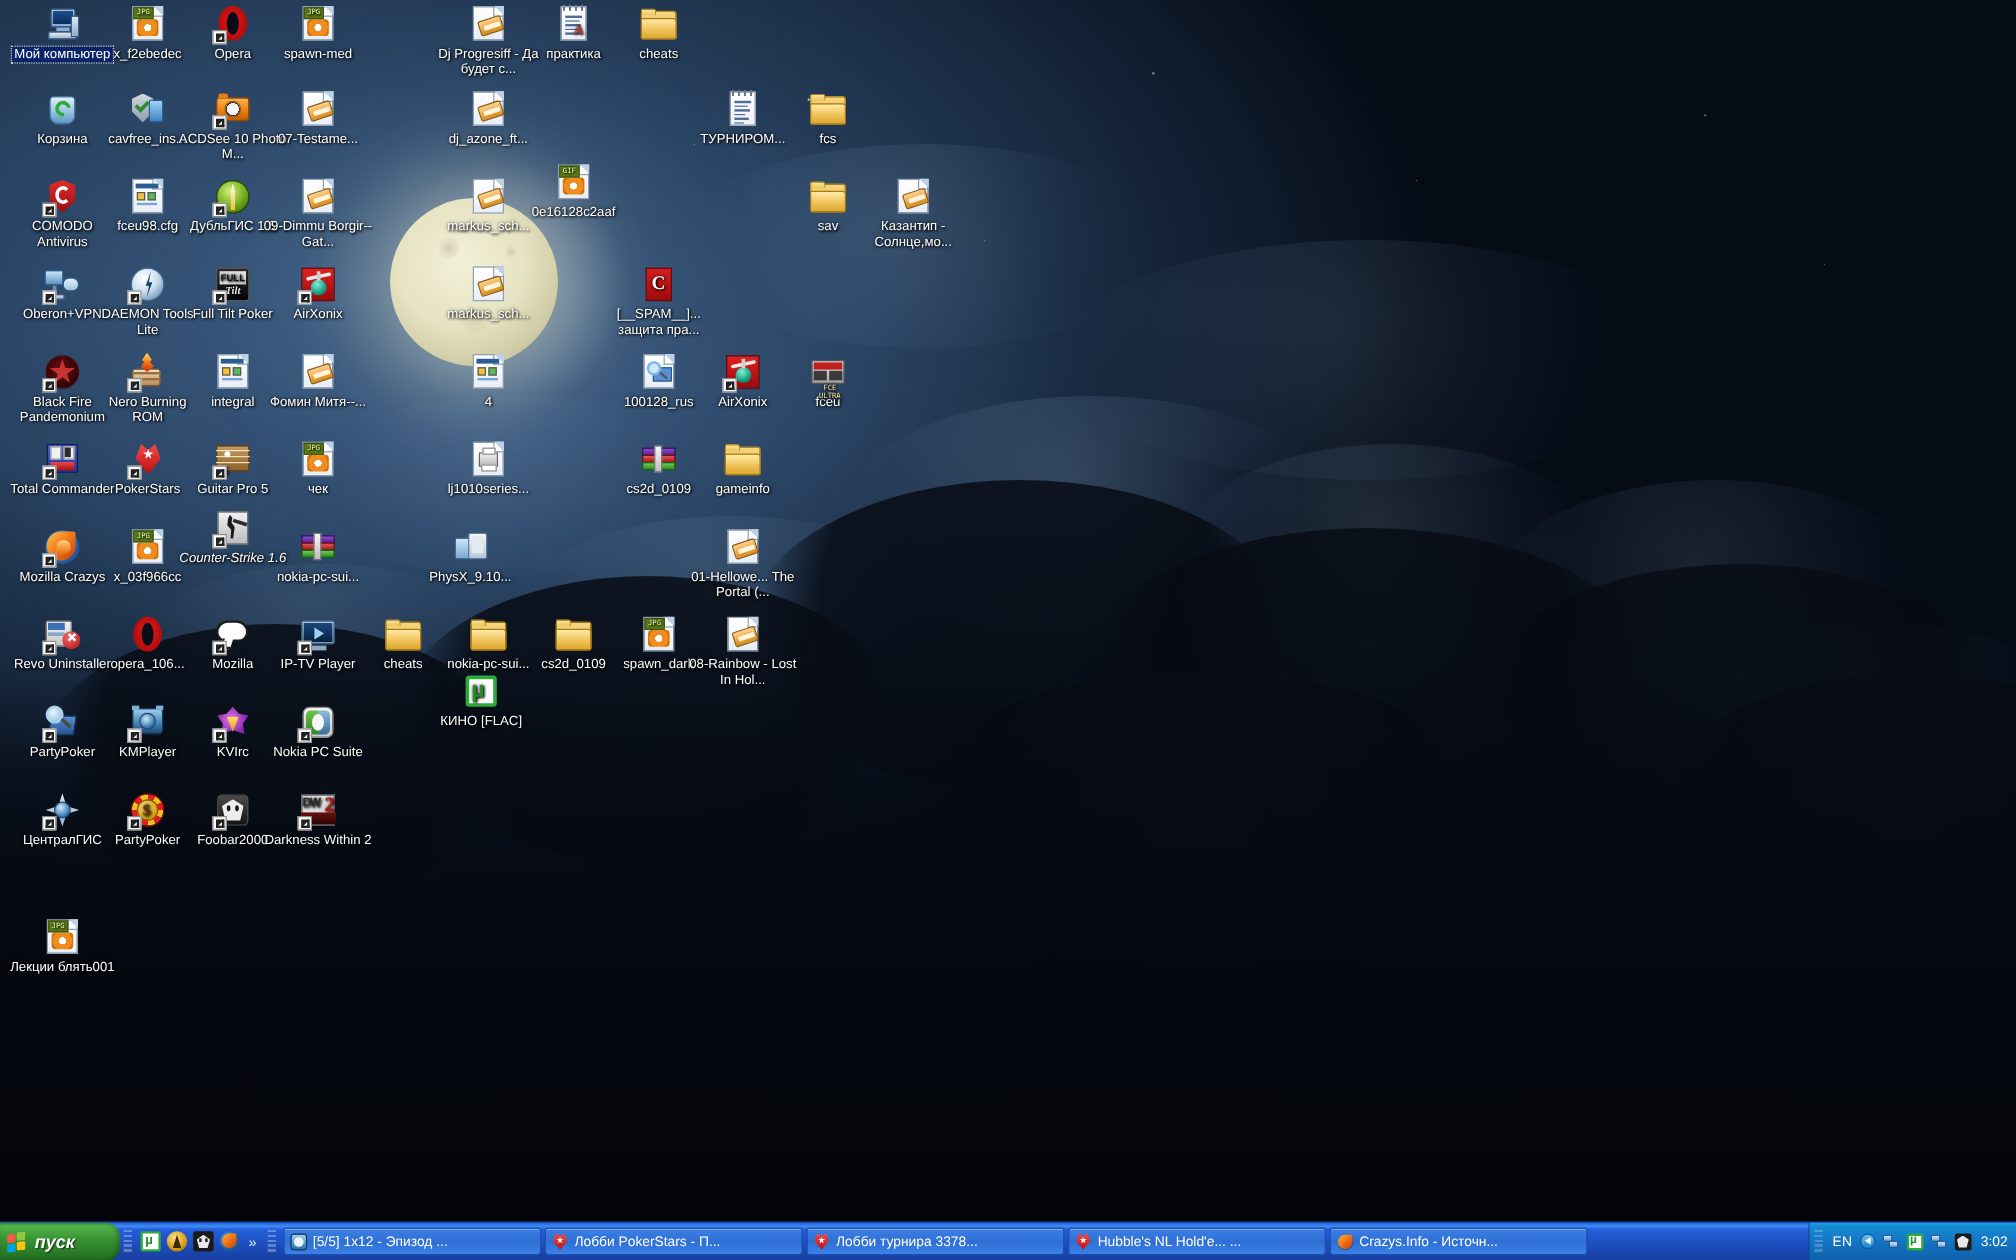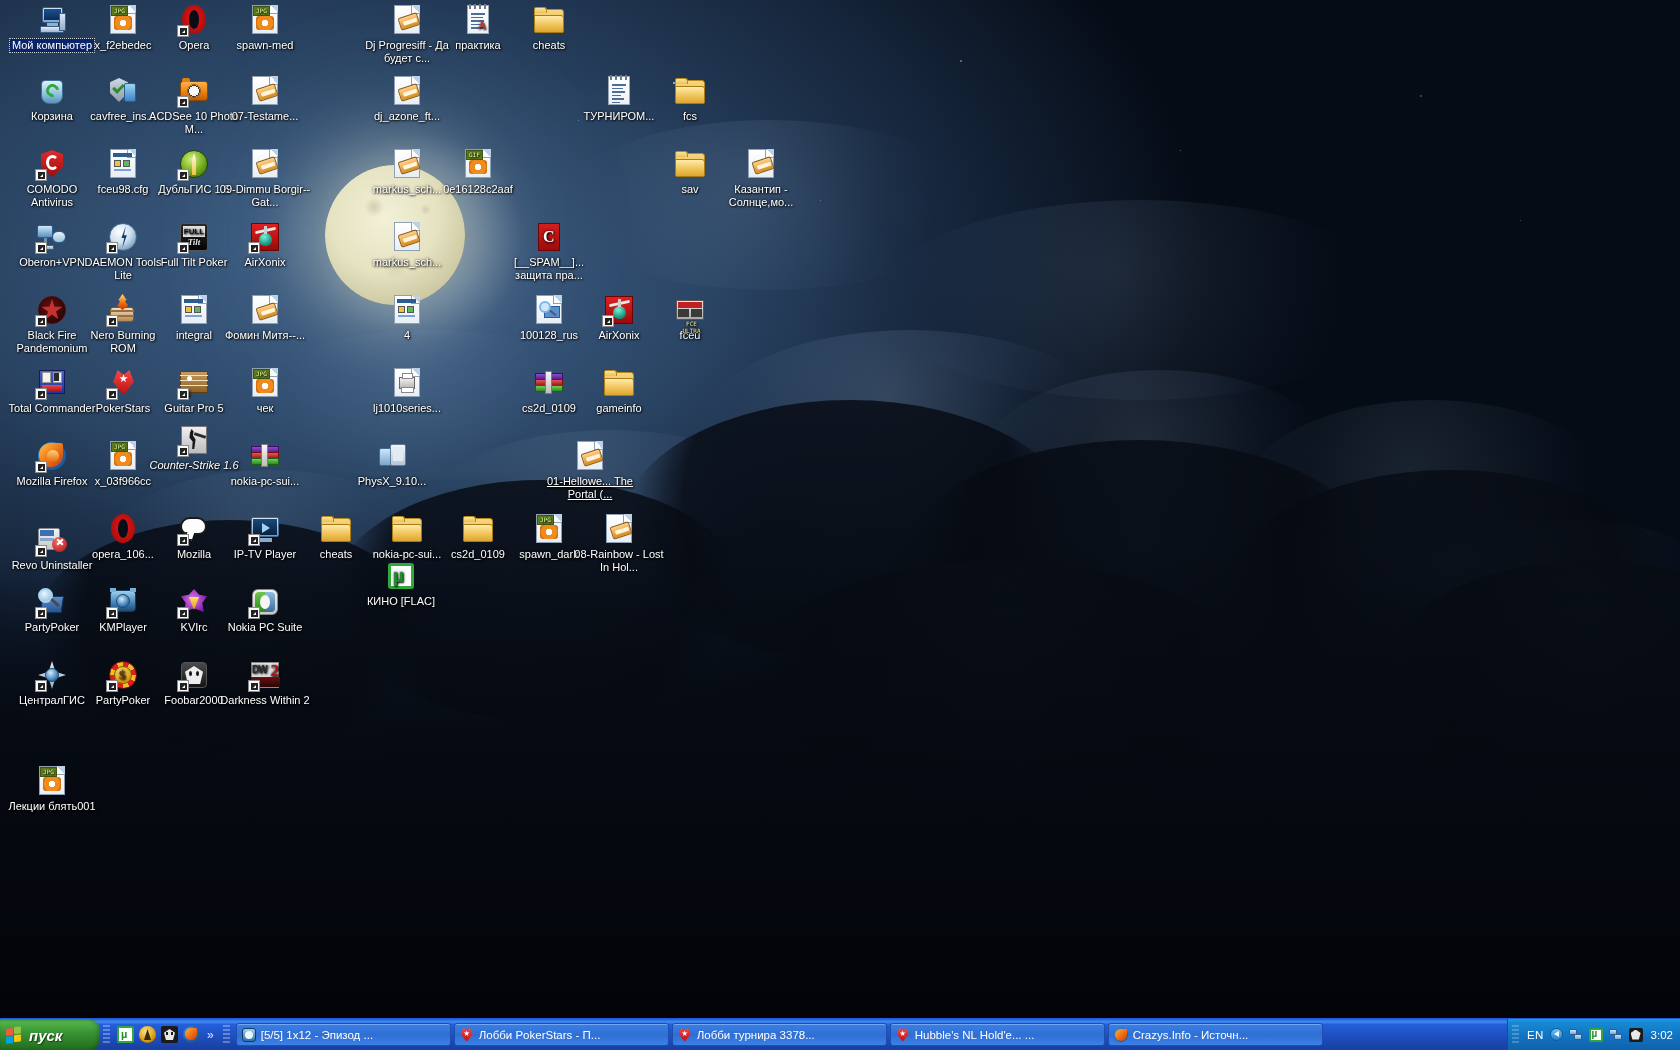--- a/index.html
+++ b/index.html
@@ -419,21 +419,21 @@
     <div class="dicon" style="left: 361px; top: 148px;">
       <span class="glyph">
         <span class="ic-doc">
           <span class="page"></span>
           <span class="fold"></span>
           <span class="music"></span>
         </span>
       </span>
       <span class="lbl">markus_sch...</span>
     </div>
-    <div class="dicon" style="left: 432px; top: 148px;">
+    <div class="dicon" style="left: 432px; top: 136px;">
       <span class="glyph">
         <span class="ic-doc">
           <span class="page"></span>
           <span class="fold"></span>
           <span class="cd"></span>
           <span class="tag">GIF</span>
         </span>
       </span>
       <span class="lbl">0e16128c2aaf</span>
     </div>
@@ -703,21 +703,21 @@
     <div class="dicon" style="left: 6px; top: 440px;">
       <span class="glyph">
         <span style="position:absolute;left:2px;top:2px;width:28px;height:28px;border-radius:50%;background:radial-gradient(circle at 38% 38%,#6fb6ef,#2166b0 58%,#123a6b);"></span>
          <span style="position:absolute;left:3px;top:3px;width:24px;height:24px;border-radius:55% 10% 55% 55%;background:linear-gradient(135deg,#ffc44a,#f07a1a 48%,#c23c08);"></span>
          <span style="position:absolute;left:11px;top:10px;width:12px;height:12px;border-radius:50% 50% 50% 10%;background:linear-gradient(#ffd37a,#e86a10);"></span>
         <span class="sc">
           <i></i>
           <b></b>
         </span>
       </span>
-      <span class="lbl">Mozilla Firefox</span>
+      <span class="lbl">Mozilla Crazys</span>
     </div>
     <div class="dicon" style="left: 77px; top: 440px;">
       <span class="glyph">
         <span class="ic-doc">
           <span class="page"></span>
           <span class="fold"></span>
           <span class="cd"></span>
           <span class="tag">JPG</span>
         </span>
       </span>
@@ -745,31 +745,31 @@
       <span class="lbl">nokia-pc-sui...</span>
     </div>
     <div class="dicon" style="left: 346px; top: 440px;">
       <span class="glyph">
         <span style="position:absolute;left:3px;top:8px;width:16px;height:18px;background:linear-gradient(#cfe6fb,#7aa8cc);border:1px solid #3f6c95;border-radius:2px;"></span>
          <span style="position:absolute;left:14px;top:4px;width:16px;height:22px;background:linear-gradient(#f2f6fa,#b6c6d6);border:1px solid #5d7d9c;border-radius:2px;"></span>
          <span style="position:absolute;left:17px;top:7px;width:10px;height:14px;background:#e2eaf2;"></span>
       </span>
       <span class="lbl">PhysX_9.10...</span>
     </div>
-    <div class="dicon" style="left: 544px; top: 440px; text-decoration: underline;">
+    <div class="dicon" style="left: 573px; top: 440px;">
       <span class="glyph">
         <span class="ic-doc">
           <span class="page"></span>
           <span class="fold"></span>
           <span class="music"></span>
         </span>
       </span>
       <span class="lbl">01-Hellowe... The Portal (...</span>
     </div>
-    <div class="dicon" style="left: 6px; top: 524px;">
+    <div class="dicon" style="left: 6px; top: 513px;">
       <span class="glyph">
         <span style="position:absolute;left:2px;top:4px;width:22px;height:22px;background:linear-gradient(#f4f4f4,#c6c6c6);border:1px solid #8a8a8a;border-radius:2px;"></span>
          <span style="position:absolute;left:4px;top:6px;width:14px;height:6px;background:#3d6fb4;"></span>
          <span style="position:absolute;left:4px;top:14px;width:14px;height:3px;background:#8aa6c8;"></span>
          <span style="position:absolute;left:16px;top:13px;width:15px;height:15px;border-radius:50%;background:radial-gradient(circle at 38% 32%,#f06a6a,#b00d0d);"></span>
          <span style="position:absolute;left:20px;top:17px;width:8px;height:2px;background:#fff;transform:rotate(45deg);"></span>
          <span style="position:absolute;left:20px;top:17px;width:8px;height:2px;background:#fff;transform:rotate(-45deg);"></span>
         <span class="sc">
           <i></i>
           <b></b>

